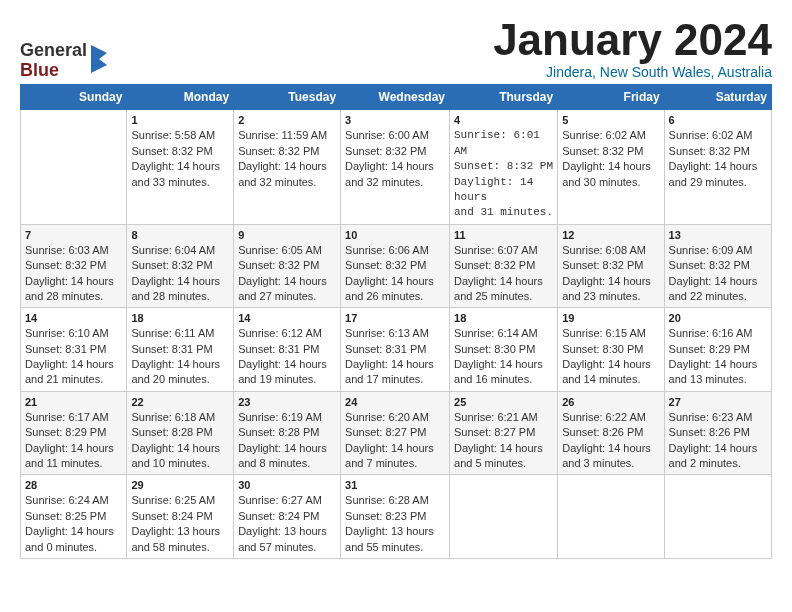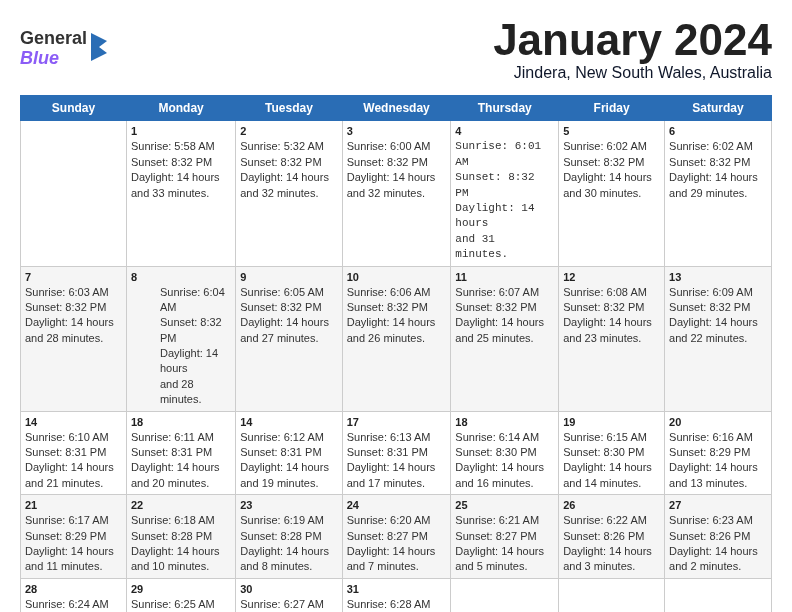--- a/index.html
+++ b/index.html
@@ -10,65 +10,65 @@
       height: 612px;
       overflow: hidden;
     }
     .page {
       width: 792px;
       padding: 16px 20px 10px 20px;
     }
     .header {
       display: flex;
       justify-content: space-between;
-      align-items: center;
-      margin-bottom: 13px;
+      align-items: flex-end;
+      margin-bottom: 4px;
     }
     .logo {
       display: flex;
       align-items: center;
     }
     .logo-text {
       display: flex;
       flex-direction: column;
       font-size: 18px;
       font-weight: bold;
       line-height: 1.1;
     }
     .logo-general { color: #333; }
-    .logo-blue { color: #8b5cf6; font-style: italic; }
+    .logo-blue { color: #7f1d1d; }
     .logo-icon {
       width: 18px;
       height: 28px;
       margin-left: 2px;
       margin-top: -4px;
     }
     .title-section {
       text-align: right;
     }
     .month-title {
       font-size: 44px;
       font-weight: bold;
       color: #222;
       line-height: 1.1;
     }
     .location {
-      font-size: 16px;
-      color: #0f172a;
+      font-size: 14px;
+      color: #0369a1;
     }
     .calendar {
       width: 100%;
       border-collapse: collapse;
       font-size: 10px;
     }
     .calendar thead th {
       background-color: #2a6db5;
       color: #fff;
       padding: 5px 4px;
-      text-align: center;
+      text-align: right;
       font-size: 12px;
       font-weight: bold;
       border: 1px solid #2a6db5;
     }
     .calendar tbody td {
       border: 1px solid #ccc;
       vertical-align: top;
       padding: 4px 4px 3px 4px;
       width: 113px;
       min-height: 70px;
@@ -128,21 +128,21 @@
           <td class="empty-cell"></td>
           <td>
             <span class="day-num">1</span>
             <div class="day-info" style="white-space: pre-line;">Sunrise: 5:58 AM
 Sunset: 8:32 PM
 Daylight: 14 hours
 and 33 minutes.</div>
           </td>
           <td>
             <span class="day-num">2</span>
-            <div class="day-info" style="white-space: pre-line;">Sunrise: 5:32 AM
+            <div class="day-info" style="white-space: pre-line;">Sunrise: 11:59 AM
 Sunset: 8:32 PM
 Daylight: 14 hours
 and 32 minutes.</div>
           </td>
           <td>
             <span class="day-num">3</span>
             <div class="day-info" style="white-space: pre-line;">Sunrise: 6:00 AM
 Sunset: 8:32 PM
 Daylight: 14 hours
 and 32 minutes.</div>
@@ -172,21 +172,21 @@
         <tr>
           <td>
             <span class="day-num">7</span>
             <div class="day-info" style="white-space: pre-line;">Sunrise: 6:03 AM
 Sunset: 8:32 PM
 Daylight: 14 hours
 and 28 minutes.</div>
           </td>
           <td>
             <span class="day-num">8</span>
-            <div class="day-info" style="white-space: pre-line; margin-left: 29px;">Sunrise: 6:04 AM
+            <div class="day-info" style="white-space: pre-line;">Sunrise: 6:04 AM
 Sunset: 8:32 PM
 Daylight: 14 hours
 and 28 minutes.</div>
           </td>
           <td>
             <span class="day-num">9</span>
             <div class="day-info" style="white-space: pre-line;">Sunrise: 6:05 AM
 Sunset: 8:32 PM
 Daylight: 14 hours
 and 27 minutes.</div>

